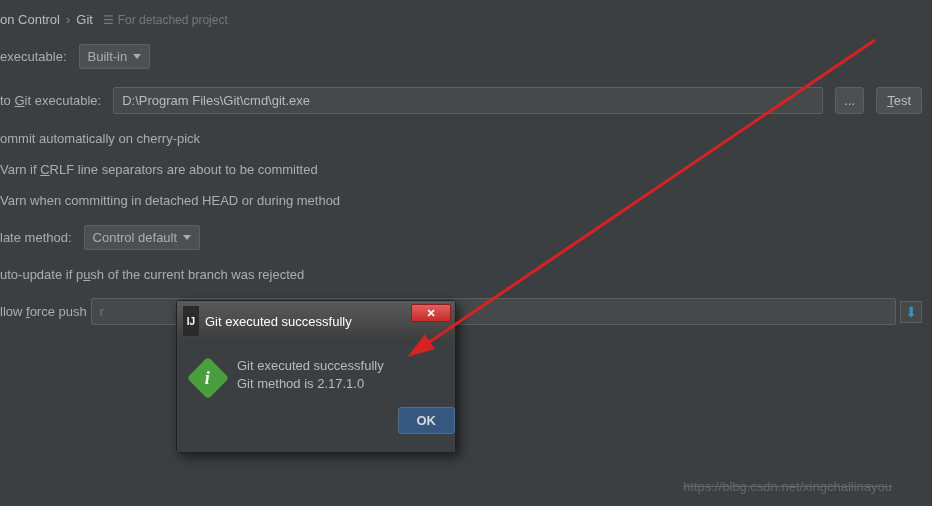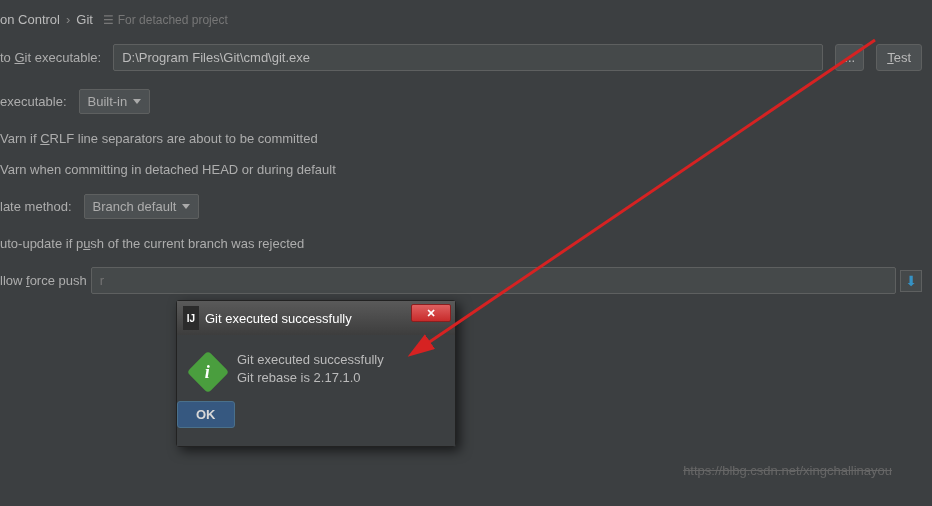--- a/index.html
+++ b/index.html
@@ -100,21 +100,21 @@
       background: linear-gradient(to bottom, #5a5a5a, #3d3d3d);
       color: #fff;
       font-size: 13px;
       padding: 5px 6px;
       display: flex;
       align-items: center;
       gap: 6px;
       position: relative;
     }
     .dialog-icon {
-      width: 16px; height: 24px; background: #2b2b2b; display: flex; align-items: center; justify-content: center; font-size: 10px; font-weight: bold;
+      width: 16px; height: 30px; background: #2b2b2b; display: flex; align-items: center; justify-content: center; font-size: 10px; font-weight: bold;
     }
     .close-btn {
       position: absolute;
       right: 4px;
       top: 3px;
       width: 40px;
       height: 18px;
       background: linear-gradient(to bottom, #e06060, #c82b2b);
       border: 1px solid #8a1f1f;
       border-radius: 2px;
@@ -144,79 +144,80 @@
       justify-content: center;
       flex-shrink: 0;
       margin-top: 6px;
     }
     .info-icon span { transform: rotate(-45deg); font-style: italic; font-weight: bold; font-family: Georgia, serif; color: #fff; font-size: 18px; }
     .dialog-text { color: #bbbbbb; font-size: 13px; line-height: 1.4; }
     .dialog-footer {
       background: #3c3f41;
       padding: 0 0 18px 0;
       display: flex;
-      justify-content: flex-start;
+      justify-content: flex-end;
     }
     .ok-btn {
       background: #365880;
       border: 1px solid #4a708b;
       color: #d8d8d8;
       padding: 5px 18px;
       font-size: 13px;
       font-weight: bold;
       border-radius: 3px;
       cursor: pointer;
     }
     
     
     svg.arrow { position: absolute; top: 0; left: 0; pointer-events: none; }
-    .watermark { position: absolute; bottom: 28px; right: 40px; color: #666; font-size: 13px; text-decoration: line-through; }
+    .watermark { position: absolute; bottom: 12px; right: 40px; color: #666; font-size: 13px; text-decoration: line-through; }
   </style>
 </head>
 <body>
 
 <div class="section">
   <div class="header">
     <span>on Control</span>
     <span class="breadcrumb-sep">›</span>
     <span style="font-weight:normal">Git</span>
     <span class="subtitle">
       <span>☰</span>
       <span>For detached project</span>
     </span>
   </div>
 
   <div class="row">
+    <span class="label">executable:</span>
+    <div class="select-wrap">
+      <span>Built-in</span>
+      <span class="chev"></span>
+    </div>
+  </div>
+
+  <div class="row">
     <span class="label">
       <span>to </span><span class="underline-letter">G</span><span>it executable:</span>
     </span>
     <input class="text-input" value="D:\Program Files\Git\cmd\git.exe" style="">
     <button class="btn btn-browse">...</button>
     <button class="btn">
       <span class="underline-letter">T</span><span>est</span>
     </button>
   </div>
 
-  <div class="row">
-    <span class="label">executable:</span>
-    <div class="select-wrap">
-      <span>Built-in</span>
-      <span class="chev"></span>
-    </div>
-  </div>
-
+  <div class="checkbox-row">ommit automatically on cherry-pick</div>
   <div class="checkbox-row">
     <span>Varn if </span><span class="underline-letter">C</span><span>RLF line separators are about to be committed</span>
   </div>
-  <div class="checkbox-row">Varn when committing in detached HEAD or during default</div>
+  <div class="checkbox-row">Varn when committing in detached HEAD or during method</div>
 
   <div class="row">
     <span class="label">late method:</span>
     <div class="select-wrap">
-      <span>Branch default</span>
+      <span>Control default</span>
       <span class="chev"></span>
     </div>
   </div>
 
   <div class="checkbox-row">
     <span>uto-update if p</span><span class="underline-letter">u</span><span>sh of the current branch was rejected</span>
   </div>
 
   <div class="force-row">
     <span class="label">
@@ -238,21 +239,21 @@
     <div class="close-btn">
       <span>✕</span>
     </div>
   </div>
   <div class="dialog-body">
     <div class="info-icon">
         <span>i</span>
       </div>
     <div class="dialog-text">
       <div>Git executed successfully</div>
-      <div>Git rebase is 2.17.1.0</div>
+      <div>Git method is 2.17.1.0</div>
     </div>
   </div>
   <div class="dialog-footer">
     <button class="ok-btn">OK</button>
   </div>
 </div>
 
 <svg class="arrow" width="932" height="506">
   <defs>
     <marker id="ah" markerWidth="10" markerHeight="10" refX="2" refY="3" orient="auto">

